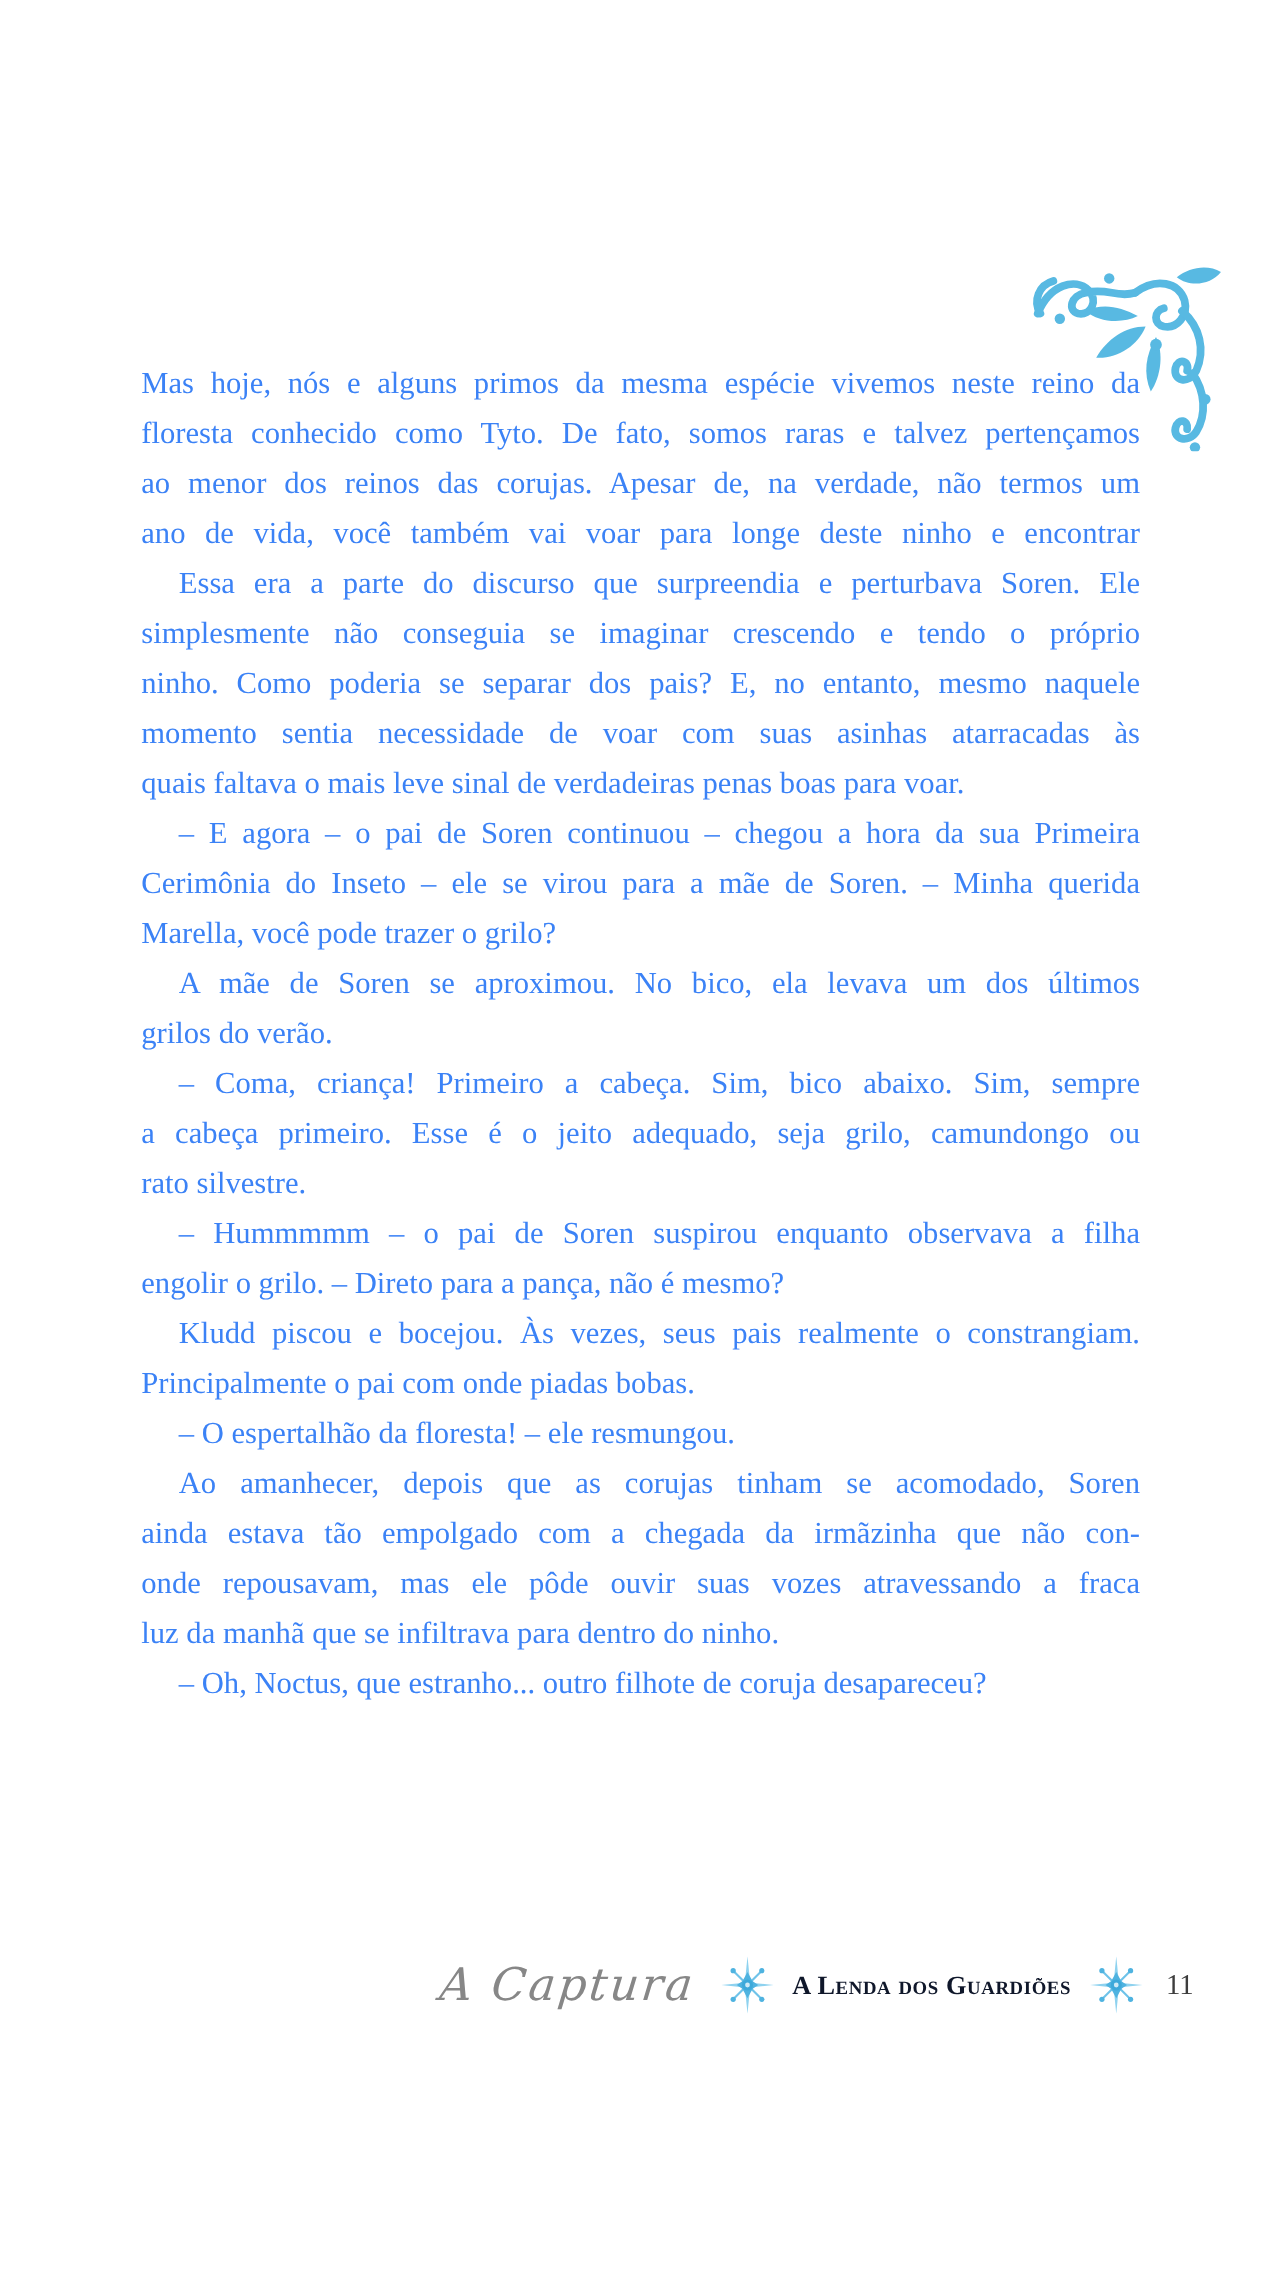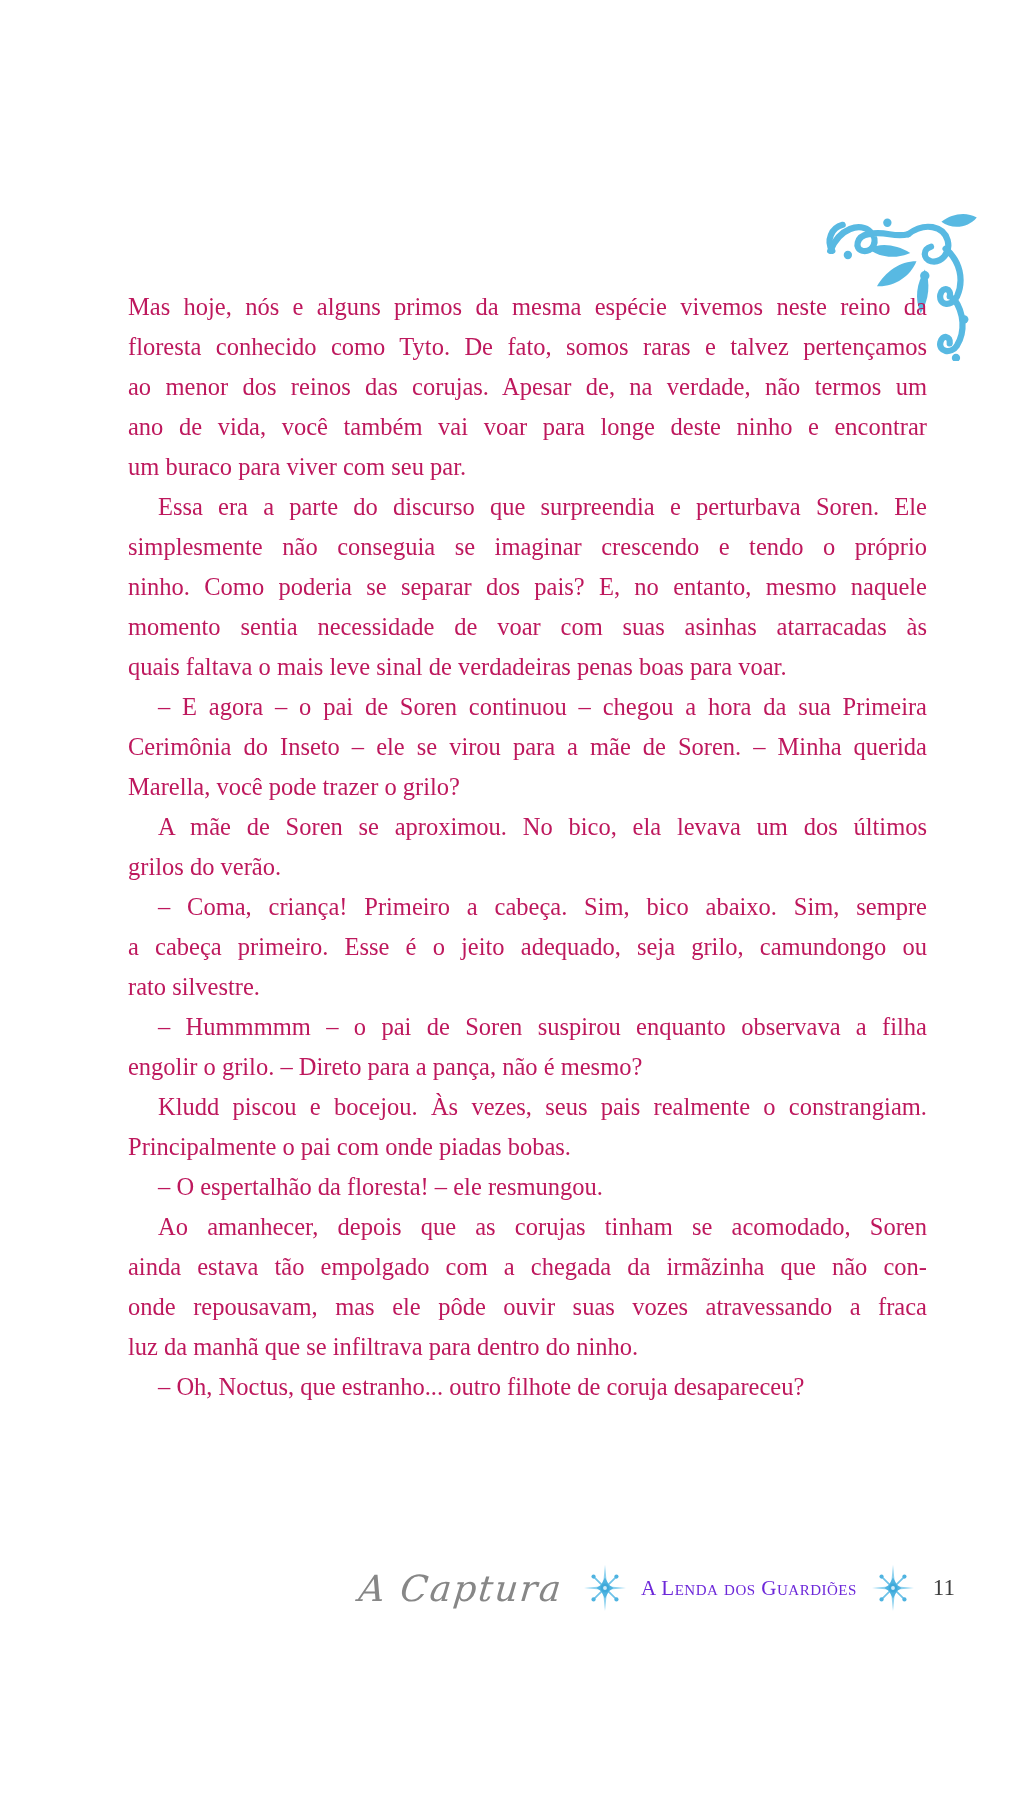--- a/index.html
+++ b/index.html
@@ -19,26 +19,26 @@
   .corner-ornament {
     position: absolute;
     left: 823px;
     top: 203px;
     width: 162px;
     height: 158px;
   }
   
   .text-block {
     position: absolute;
-    left: 128px;
+    left: 113px;
     top: 287px;
     width: 799px;
     font-size: 24.5px;
     line-height: 40px;
-    color: #be185d;
+    color: #3b82f6;
   }
   .text-block .line {
     text-align: justify;
     text-align-last: justify;
   }
   .text-block .line.para-end {
     text-align-last: left;
   }
   .text-block .line.indent {
     text-indent: 30px;
@@ -64,22 +64,23 @@
     color: #878787;
     transform: skewX(-6deg);
     letter-spacing: 2px;
     white-space: nowrap;
     margin-right: 6px;
   }
   .series-title {
     font-variant: small-caps;
     font-size: 21px;
     letter-spacing: 0.5px;
-    color: #6d28d9;
+    color: #0f172a;
     white-space: nowrap;
+    font-weight: bold;
   }
   .page-number {
     font-size: 23px;
     color: #3d3d3d;
     margin-left: 4px;
   }
   .snowflake {
     width: 42px;
     height: 46px;
     flex: 0 0 auto;
@@ -109,21 +110,20 @@
       <circle cx="134" cy="112" r="4"></circle>
       <circle cx="126" cy="149" r="4"></circle>
     </g>
   </svg>
 
   <main class="text-block">
       <div class="line">Mas hoje, nós e alguns primos da mesma espécie vivemos neste reino da</div>
       <div class="line">floresta conhecido como Tyto. De fato, somos raras e talvez pertençamos</div>
       <div class="line">ao menor dos reinos das corujas. Apesar de, na verdade, não termos um</div>
       <div class="line">ano de vida, você também vai voar para longe deste ninho e encontrar</div>
-      <div class="line para-end">um buraco para viver com seu par.</div>
       <div class="line indent">Essa era a parte do discurso que surpreendia e perturbava Soren. Ele</div>
       <div class="line">simplesmente não conseguia se imaginar crescendo e tendo o próprio</div>
       <div class="line">ninho. Como poderia se separar dos pais? E, no entanto, mesmo naquele</div>
       <div class="line">momento sentia necessidade de voar com suas asinhas atarracadas às</div>
       <div class="line para-end">quais faltava o mais leve sinal de verdadeiras penas boas para voar.</div>
       <div class="line indent">– E agora – o pai de Soren continuou – chegou a hora da sua Primeira</div>
       <div class="line">Cerimônia do Inseto – ele se virou para a mãe de Soren. – Minha querida</div>
       <div class="line para-end">Marella, você pode trazer o grilo?</div>
       <div class="line indent">A mãe de Soren se aproximou. No bico, ela levava um dos últimos</div>
       <div class="line para-end">grilos do verão.</div>

